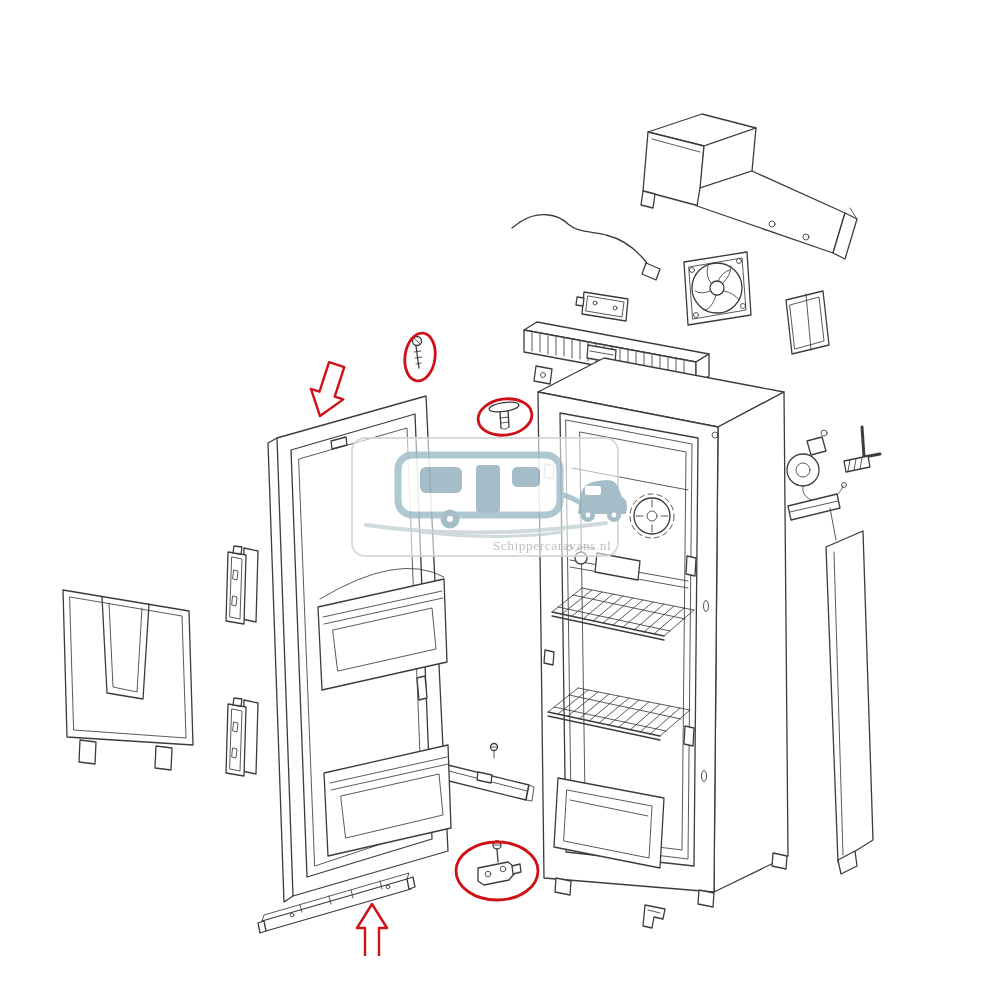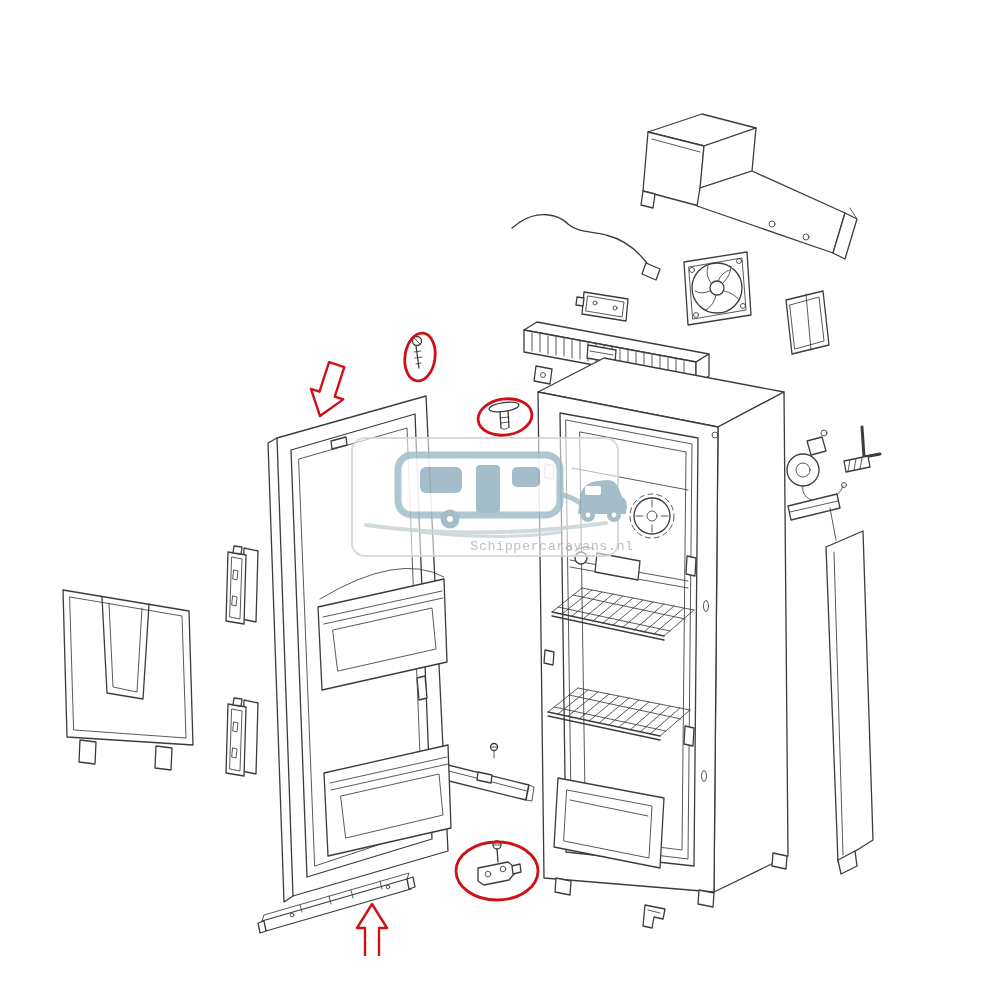--- a/index.html
+++ b/index.html
@@ -1,17 +1,17 @@
 <!DOCTYPE html>
 <html style="--paper: #ffffff; --line: #3c3c3c; --red: #cf1016; --wm_stroke: #a7c1cd; --wm_fill: #9cb6c3; --wm_road: #ccd6da; --wm_text: #b7babc; --wm_border: #d4d8da;"><head>
 <meta charset="utf-8">
 <style>
   html,body{margin:0;padding:0;background:#fff;}
   .stage{position:relative;width:1000px;height:956px;background:var(--paper,#fff);overflow:hidden;
-         font-family:Liberation Mono, monospace;}
+         font-family:Liberation Serif, serif;}
   svg{display:block}
   .ln{fill:none;stroke:var(--line,#3c3c3c);stroke-width:1.3;stroke-linejoin:round;stroke-linecap:round}
   .lnw{fill:#fff;stroke:var(--line,#3c3c3c);stroke-width:1.3;stroke-linejoin:round;stroke-linecap:round}
   .thin{stroke-width:.85}
   .w3{stroke-width:3;stroke-linecap:round}
   .redl{fill:none;stroke:var(--red,#cf1016);stroke-width:2.8}
   .redf{fill:#fff;stroke:var(--red,#cf1016);stroke-width:2.4;stroke-linejoin:round}
   .wmS{fill:#fff;stroke:var(--wm_stroke,#a7c1cd);stroke-width:7;stroke-linejoin:round}
   .wmF{fill:var(--wm_fill,#9cb6c3);stroke:none}
   .wmH{fill:none;stroke:var(--wm_stroke,#a7c1cd);stroke-width:5;stroke-linecap:round}

